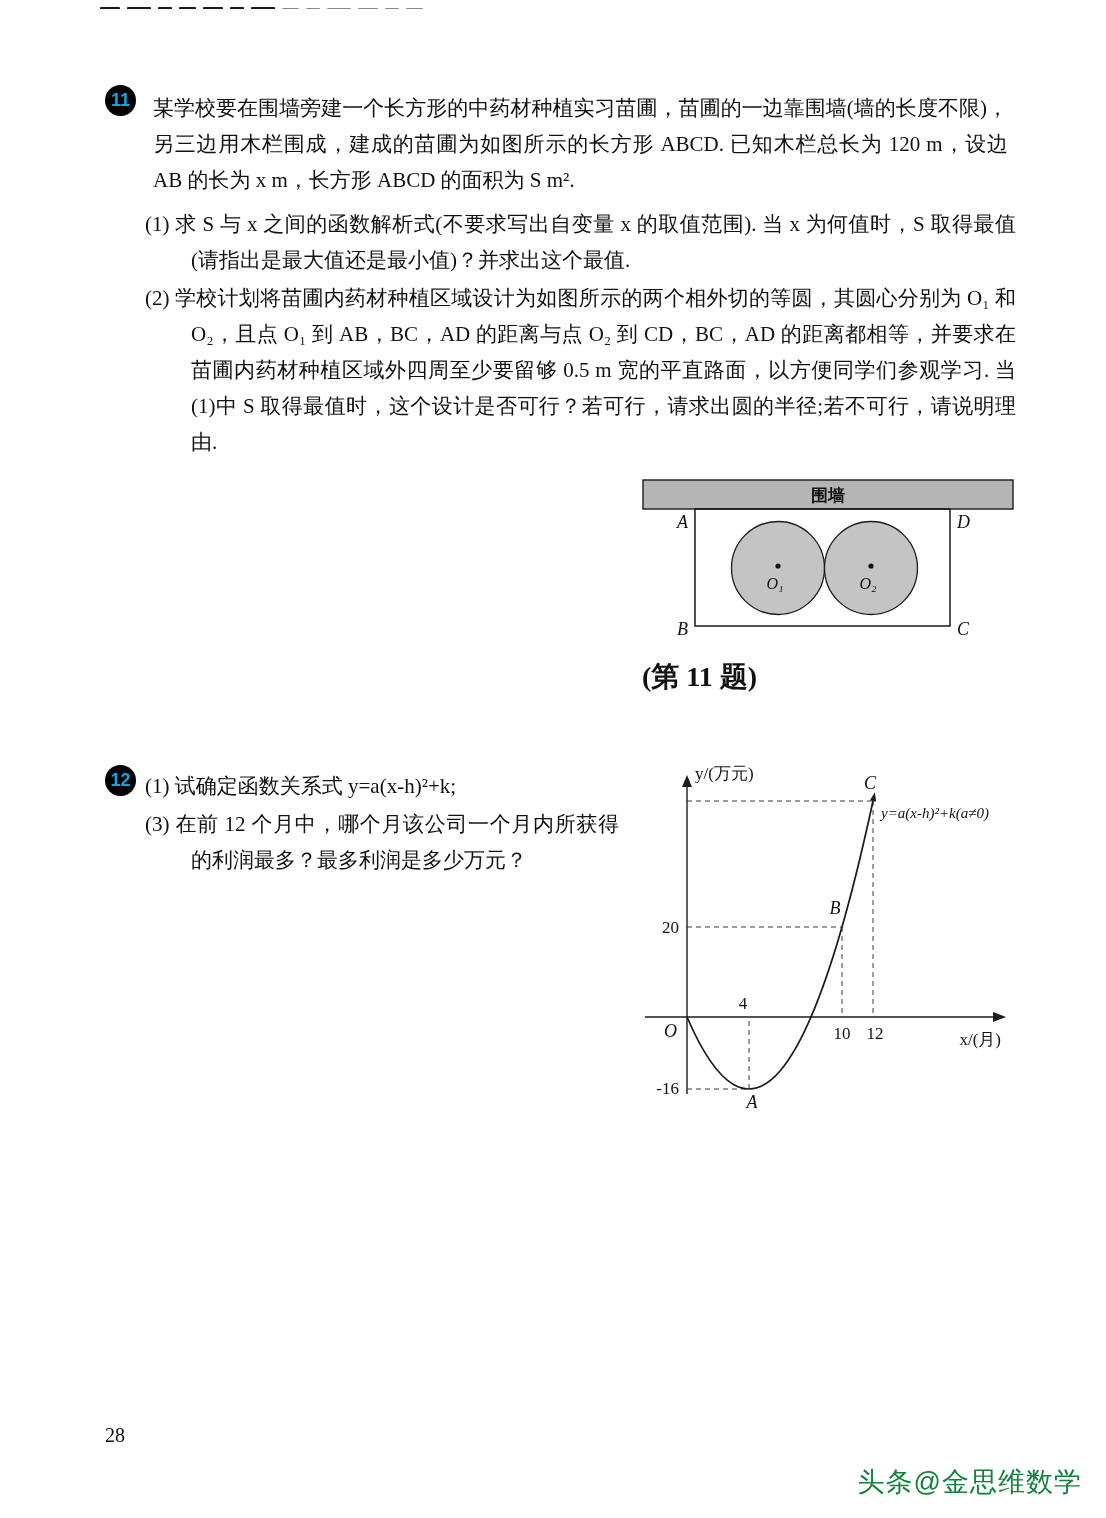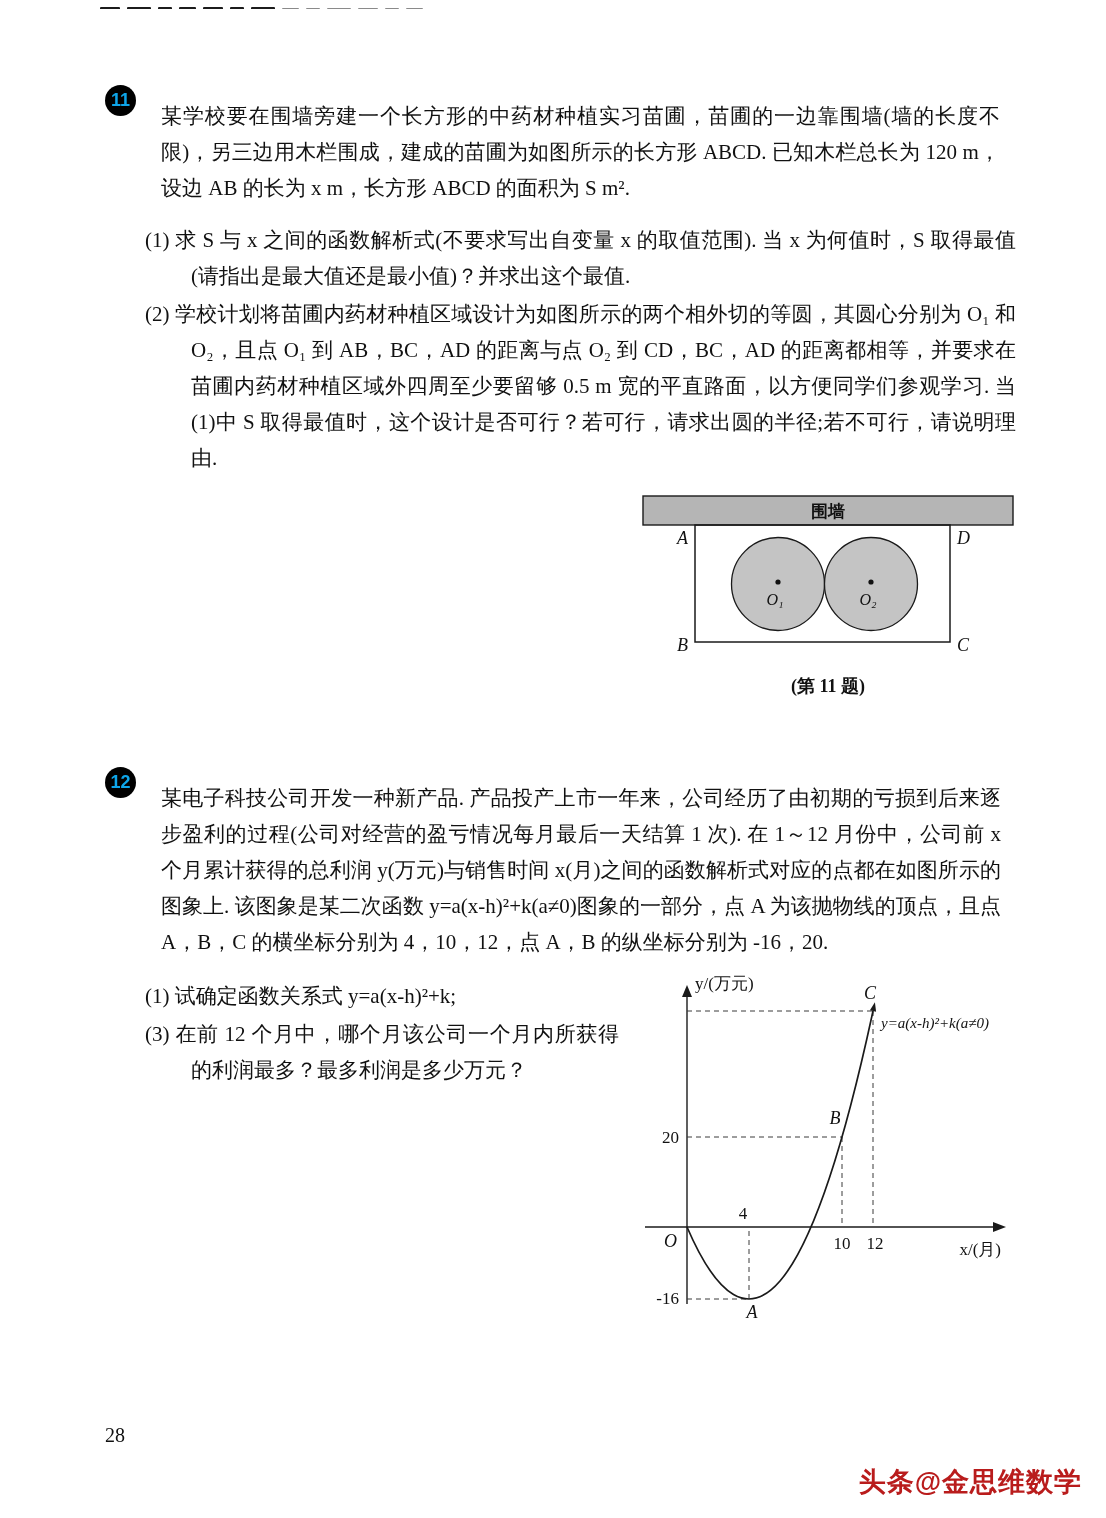--- a/index.html
+++ b/index.html
@@ -18,39 +18,39 @@
   .p11 { margin-top:82px; }
   .p12 { margin-top:66px; }
   .prob-row { display:flex; gap:9px; }
   .badge {
     flex:0 0 31px; width:31px; height:31px; border-radius:50%;
     background:#000; color:#0ea5e9; text-align:center; line-height:31px;
     font-family:"Liberation Sans","DejaVu Sans",sans-serif; font-weight:bold; font-size:18px;
     margin-top:3px;
   }
   .body { flex:1; font-size:21px; line-height:36px; text-align:justify; }
-  .stem { margin:16px; }
+  .stem { margin:8px; }
   .part { margin:2px 0 0 0; padding-left:46px; text-indent:-46px; }
 
   figure { margin:0; }
   .fig11 { width:372px; margin:14px 2px 0 auto; }
-  .caption { text-align:center; font-weight:bold; font-size:18px; margin-top:12px; }
+  .caption { font-weight:bold; font-size:28px; margin-top:12px; }
 
   .cols { display:flex; gap:8px; margin-top:4px; }
   .parts-col { flex:0 0 474px; }
   .fig12 { flex:0 0 390px; margin-top:-4px; }
 
   svg text { font-family:"Liberation Serif","DejaVu Serif",serif; fill:#111; }
   .var { font-style:italic; }
 
   .page-number { position:absolute; left:105px; top:1424px; font-size:20px; }
   .watermark {
     position:absolute; right:24px; top:1464px;
     font-family:"Liberation Sans","DejaVu Sans",sans-serif;
-    font-weight:bold; font-size:27px; color:#b91c1c; letter-spacing:1px;
+    font-weight:normal; font-size:27px; color:#15803d; letter-spacing:1px;
   }
 </style>
 </head>
 <body>
 
 <div class="page">
 
   <div class="top-crop">
     <i class="w1"></i><i class="w3"></i><i class="w2"></i><i class="w4"></i><i class="w1"></i><i class="w2"></i><i class="w3"></i><i class="w4 lite"></i><i class="w2 lite"></i><i class="w3 lite"></i><i class="w1 lite"></i><i class="w2 lite"></i><i class="w4 lite"></i>
   </div>
@@ -85,21 +85,20 @@
         <text x="226" y="115" font-size="16" class="var" text-anchor="middle">O₂</text>
       </svg>
       <figcaption class="caption">(第 11 题)</figcaption>
     </figure>
   </section>
 
   <section class="problem p12">
     <div class="prob-row">
       <div class="badge">12</div>
       <div class="body">
-        <p class="stem">某电子科技公司开发一种新产品. 产品投产上市一年来，公司经历了由初期的亏损到后来逐步盈利的过程(公司对经营的盈亏情况每月最后一天结算 1 次). 在 1～12 月份中，公司前 x 个月累计获得的总利润 y(万元)与销售时间 x(月)之间的函数解析式对应的点都在如图所示的图象上. 该图象是某二次函数 y=a(x-h)²+k(a≠0)图象的一部分，点 A 为该抛物线的顶点，且点 A，B，C 的横坐标分别为 4，10，12，点 A，B 的纵坐标分别为 -16，20.</p>
         <div class="cols">
           <div class="parts-col">
             <p class="part">(1) 试确定函数关系式 y=a(x-h)²+k;</p>
             <p class="part">(3) 在前 12 个月中，哪个月该公司一个月内所获得的利润最多？最多利润是多少万元？</p>
           </div>
           <figure class="fig12">
             <svg width="390" height="352" viewBox="0 0 390 352">
 
               <line x1="18" y1="255" x2="372" y2="255" stroke="#1a1a1a" stroke-width="1.4"></line>
               <polygon points="379,255 366,250 366,260" fill="#1a1a1a"></polygon>

